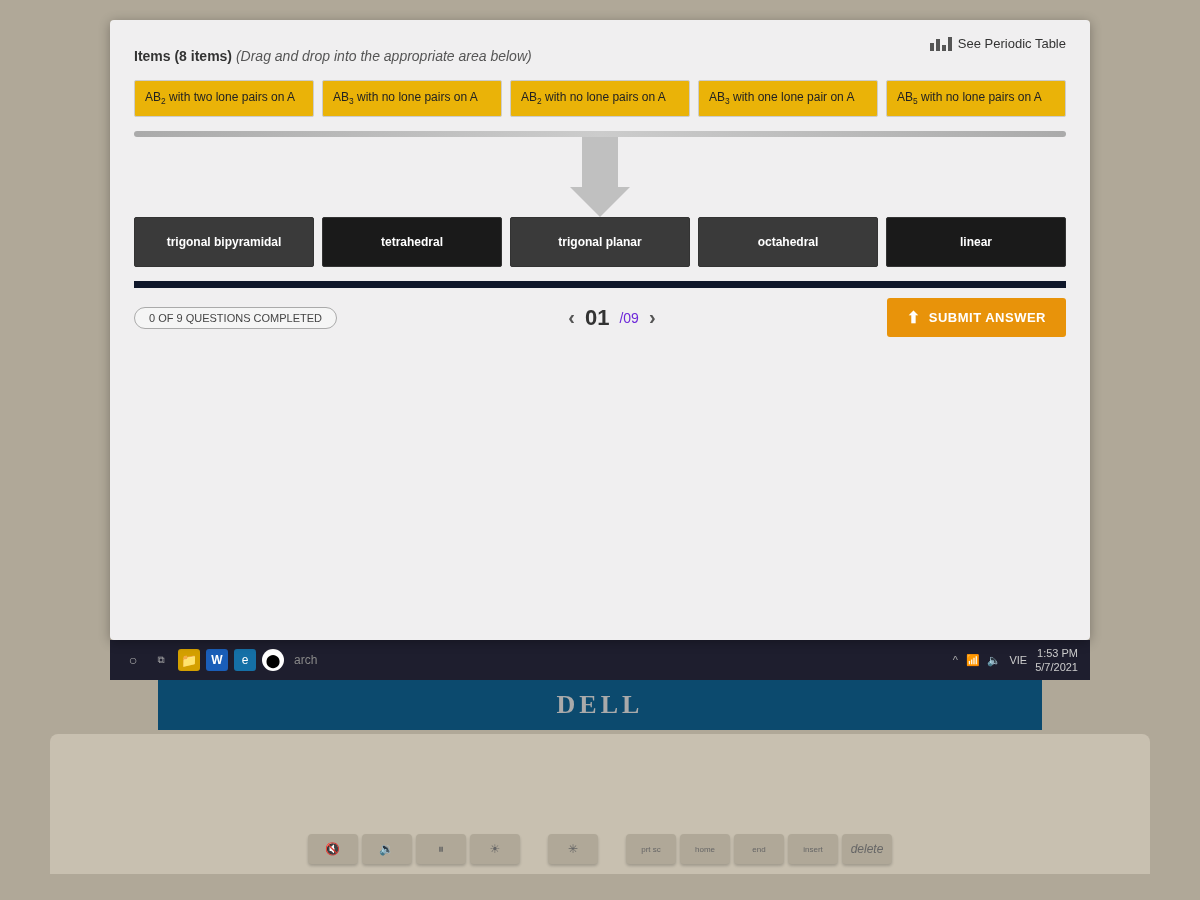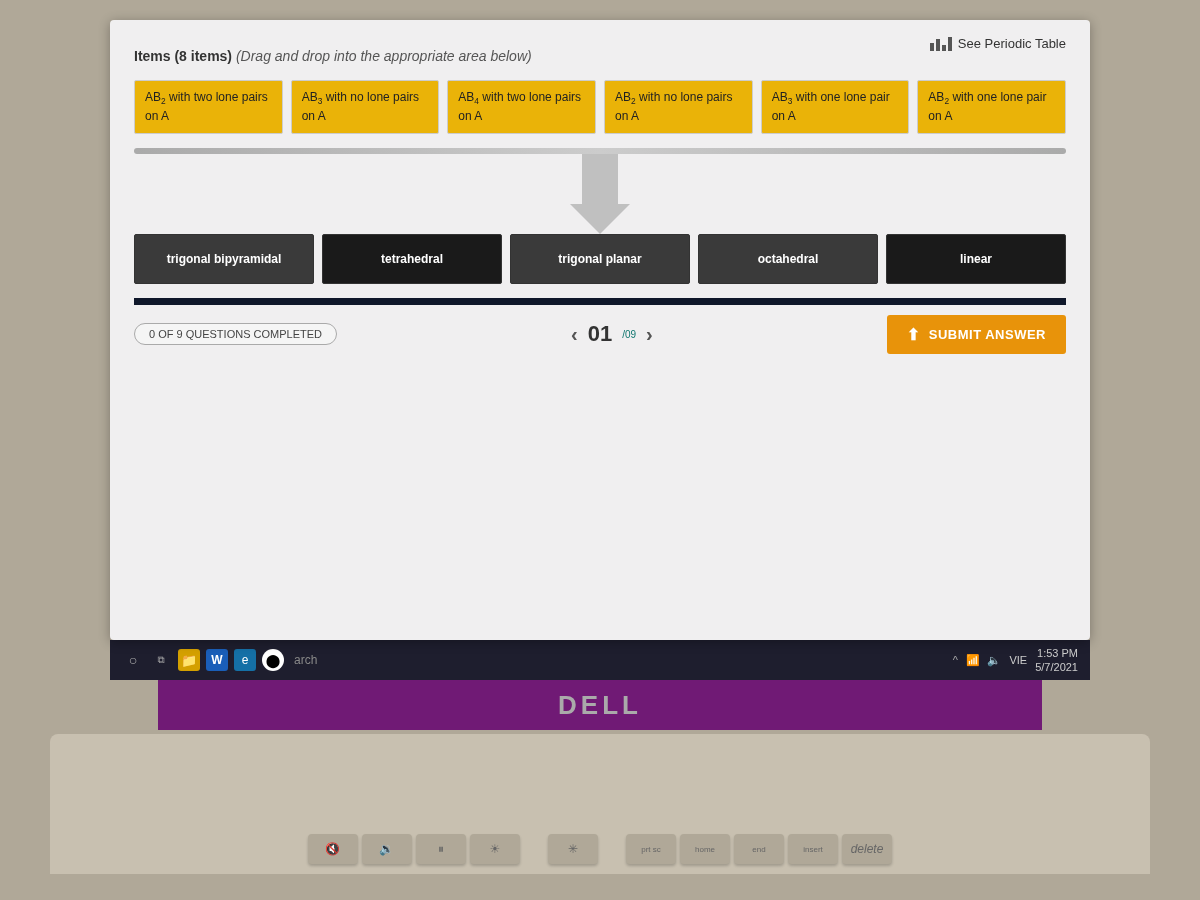--- a/index.html
+++ b/index.html
@@ -186,22 +186,22 @@
     .pagination .chevron {
       cursor: pointer;
       font-weight: bold;
       color: #555;
     }
     .pagination .page-num {
       font-size: 22px;
       font-weight: bold;
     }
     .pagination .page-total {
-      font-size: 10px;
-      color: #0f766e;
+      font-size: 14px;
+      color: #6d28d9;
     }
 
     .submit-btn {
       background: #e8930a;
       color: #fff;
       border: none;
       border-radius: 3px;
       padding: 10px 20px;
       font-size: 13px;
       font-weight: bold;
@@ -255,24 +255,25 @@
 
     .taskbar-time {
       text-align: right;
       line-height: 1.3;
     }
 
     
     .dell-area {
       width: 884px;
       height: 50px;
-      background: #701a75;
-      display: flex;
-      align-items: center;
-      justify-content: center;
+      background: #0c4a6e;
+      display: flex;
+      align-items: center;
+      justify-content: center;
+      font-family: Liberation Serif, serif;
     }
 
     .dell-logo {
       font-size: 26px;
       font-weight: bold;
       color: #aaa;
       letter-spacing: 4px;
     }
 
     
@@ -332,24 +333,23 @@
   </a>
 
   <div class="items-header">
     <strong>Items (8 items)</strong>
     <em>(Drag and drop into the appropriate area below)</em>
   </div>
 
   <div class="drag-items-row">
     <div class="drag-item">AB<sub>2</sub> with two lone pairs on A</div>
     <div class="drag-item">AB<sub>3</sub> with no lone pairs on A</div>
-    <div class="drag-item">AB<sub>4</sub> with two lone pairs on A</div>
     <div class="drag-item">AB<sub>2</sub> with no lone pairs on A</div>
     <div class="drag-item">AB<sub>3</sub> with one lone pair on A</div>
-    <div class="drag-item">AB<sub>2</sub> with one lone pair on A</div>
+    <div class="drag-item">AB<sub>5</sub> with no lone pairs on A</div>
   </div>
 
   <div class="separator-bar"></div>
 
   <div class="drop-area">
     <div>
       <div class="drop-arrow-shaft"></div>
       <div class="drop-arrow-head"></div>
     </div>
   </div>

